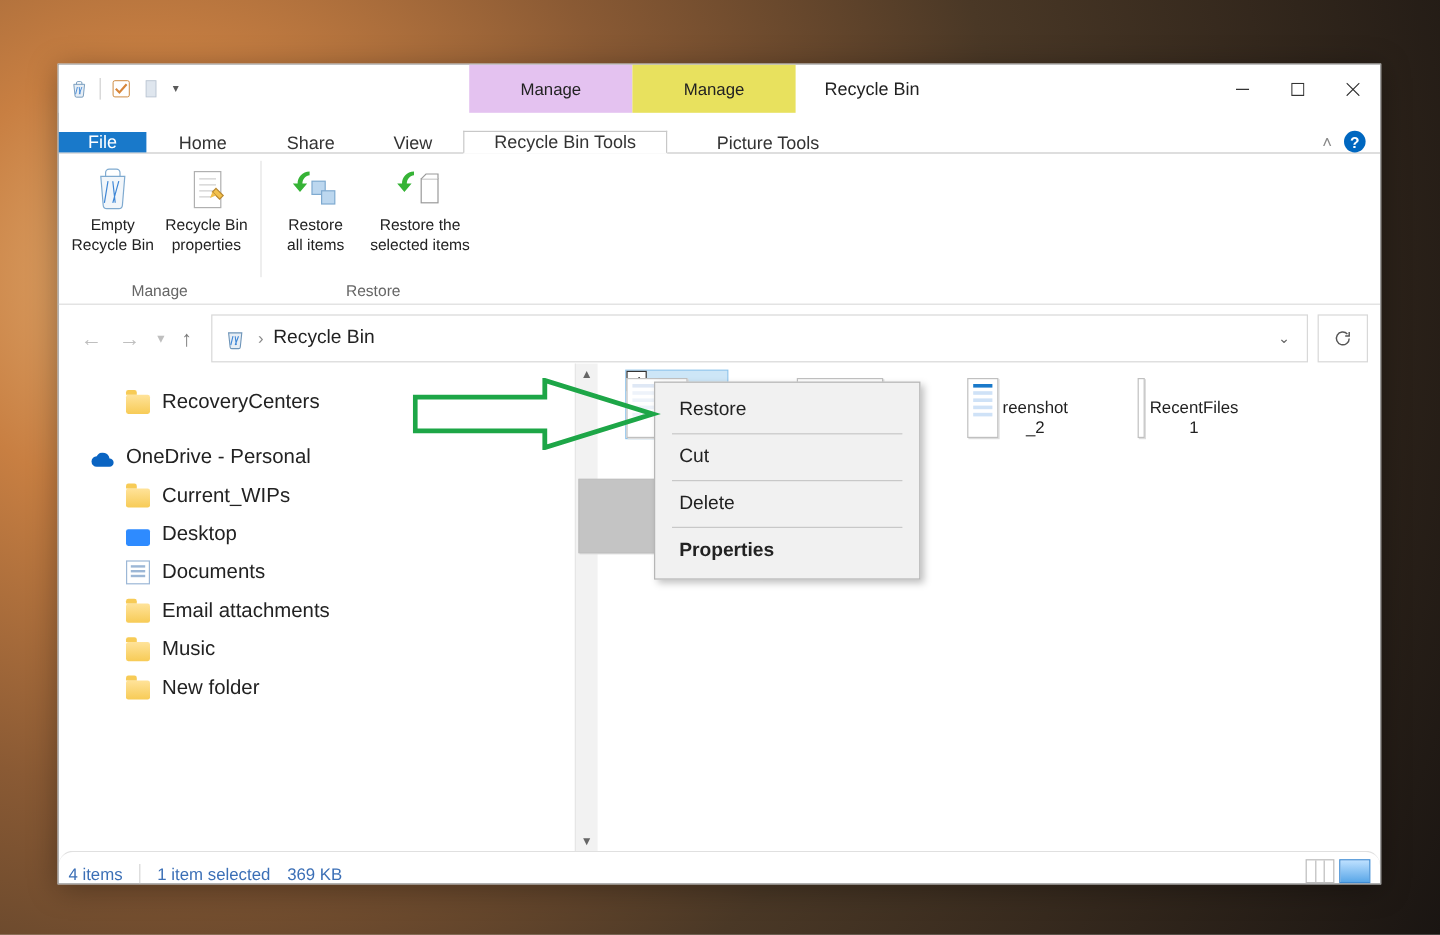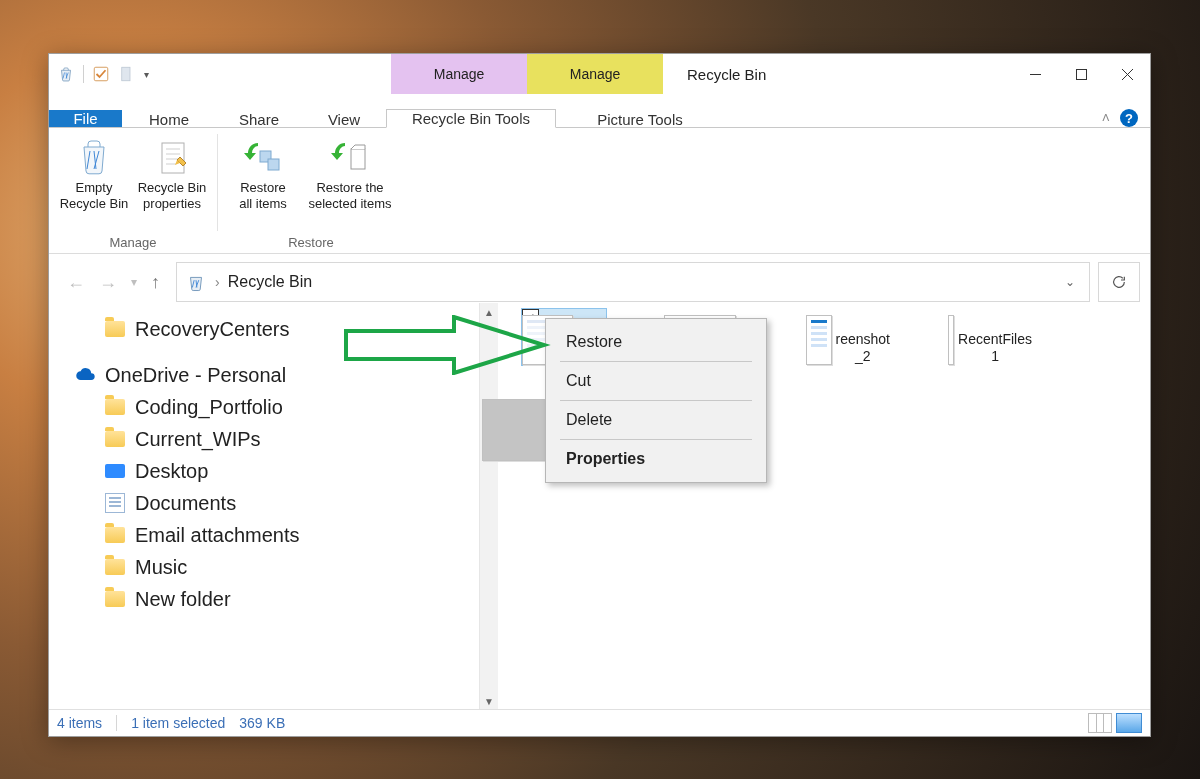--- a/index.html
+++ b/index.html
@@ -51,21 +51,21 @@
   .pathbox{flex:1;border:1px solid #d8d8d8;display:flex;align-items:center;padding:0 8px;gap:8px;}
   .pathbox .rico{width:22px;height:22px;}
   .pathbox .sep{color:#888;}
   .pathdrop{margin-left:auto;color:#666;padding:0 6px;font-size:12px;}
   .refresh{width:40px;border:1px solid #d8d8d8;display:flex;align-items:center;justify-content:center;}
   .searchbox{width:220px;border:1px solid #d8d8d8;display:flex;align-items:center;gap:8px;padding:0 10px;color:#7a7a7a;}
   .searchbox input{border:none;outline:none;flex:1;font-size:15px;color:#555;background:transparent;}
   
   .body{position:absolute;left:0;right:0;top:249px;bottom:26px;display:flex;}
   .nav{width:430px;padding:10px 0 0 26px;box-sizing:border-box;overflow:hidden;}
-  .navitem{display:flex;align-items:center;gap:10px;height:32px;font-size:20px;}
+  .navitem{display:flex;align-items:flex-end;gap:10px;height:32px;font-size:17px;}
   .navitem.child{padding-left:30px;}
   .fico{width:20px;height:16px;background:linear-gradient(#ffe39a,#f7cb56);border-radius:2px;position:relative;}
   .fico:before{content:"";position:absolute;top:-4px;left:0;width:9px;height:4px;background:#f7cb56;border-radius:2px 2px 0 0;}
   .odico{width:20px;height:14px;}
   .dico{width:18px;height:18px;background:#fff;border:1px solid #9cb7d6;position:relative;}
   .dico:before{content:"";position:absolute;left:3px;top:3px;right:3px;height:2px;background:#9cb7d6;box-shadow:0 4px 0 #9cb7d6,0 8px 0 #9cb7d6;}
   .deskico{width:20px;height:14px;background:#2e8bff;border-radius:2px;}
   .vscroll{width:18px;background:#f2f2f2;border-left:1px solid #e6e6e6;position:relative;}
   .vscroll .thumb{position:absolute;left:2px;right:2px;top:90px;height:60px;background:#c4c4c4;}
   .vscroll .arr{position:absolute;left:0;right:0;height:18px;display:flex;align-items:center;justify-content:center;color:#666;font-size:10px;}
@@ -81,21 +81,21 @@
   .iname{font-size:14px;text-align:center;line-height:1.2;}
   .chk{position:absolute;left:0;top:0;width:15px;height:15px;border:1px solid #333;background:#fff;display:flex;align-items:center;justify-content:center;font-size:12px;}
   
   .ctx{position:absolute;left:545px;top:318px;width:220px;background:#f1f1f1;border:1px solid #b6b6b6;box-shadow:3px 3px 6px rgba(0,0,0,.25);padding:6px 0;}
   .ctx .mi{padding:8px 20px;font-size:16px;}
   .ctx .mi.bold{font-weight:600;}
   .ctx hr{border:none;border-top:1px solid #c8c8c8;margin:2px 14px;}
   
   .arrow{position:absolute;left:344px;top:315px;pointer-events:none;}
   
-  .status{position:absolute;left:0;right:0;bottom:0;height:26px;border-top:1px solid #e0e0e0;display:flex;align-items:center;padding:0 8px;font-size:14px;color:#3b6fb6;gap:14px;}
+  .status{position:absolute;left:0;right:0;bottom:0;height:26px;border-top:1px solid #e0e0e0;display:flex;align-items:flex-end;padding:0 8px;font-size:14px;color:#3b6fb6;gap:14px;border-radius:12px;}
   .status .ssep{width:1px;height:16px;background:#d6d6d6;}
   .viewbtns{margin-left:auto;display:flex;gap:4px;align-items:center;}
   .vbtn{width:22px;height:18px;border:1px solid #bcbcbc;display:flex;}
   .vbtn .l{flex:1;border-right:1px solid #bcbcbc;} .vbtn .l:last-child{border:none;}
   .vbtn2{width:24px;height:18px;background:linear-gradient(#bde0ff,#5aa7e8);border:1px solid #3f8cd4;}
 </style>
 </head>
 <body>
 
 <div class="win">
@@ -257,24 +257,20 @@
       <div style="height:14px"></div>
       <div class="navitem">
         <svg class="odico" viewBox="0 0 32 20">
             <path d="M9 18a7 7 0 0 1 0-14 9 9 0 0 1 17 3 5 5 0 0 1 0 11Z" fill="#0a64c2"></path>
           </svg>
         <span>OneDrive - Personal</span>
       </div>
       <div id="nav-children">
           <div class="navitem child">
             <span class="fico"></span>
-            <span>Coding_Portfolio</span>
-          </div>
-          <div class="navitem child">
-            <span class="fico"></span>
             <span>Current_WIPs</span>
           </div>
           <div class="navitem child">
             <span class="deskico"></span>
             <span>Desktop</span>
           </div>
           <div class="navitem child">
             <span class="dico"></span>
             <span>Documents</span>
           </div>

